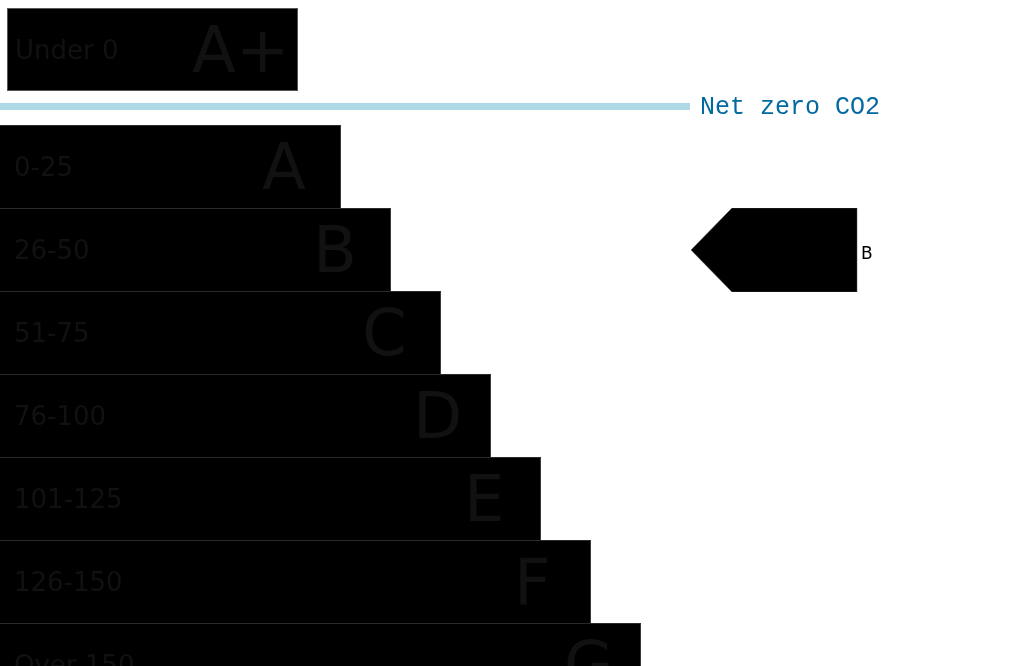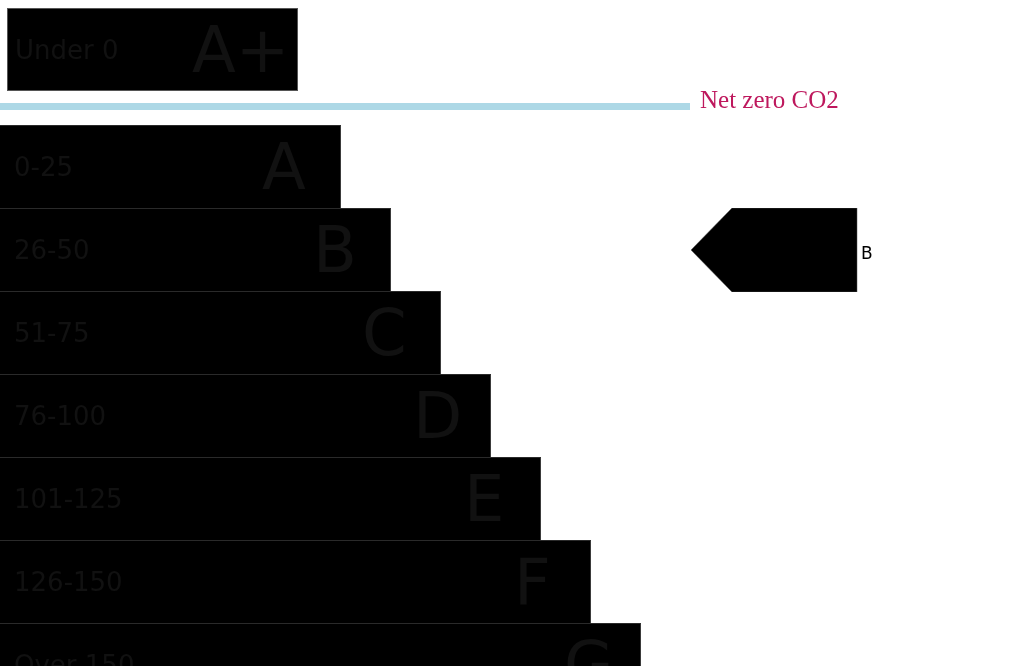--- a/index.html
+++ b/index.html
@@ -4,21 +4,21 @@
 <style>
   html, body { margin:0; padding:0; background:#ffffff; }
   body { width:1024px; height:666px; position:relative; overflow:hidden; font-family:"DejaVu Sans","Liberation Sans",sans-serif; }
   .band { position:absolute; left:0; height:83px; background:#000; box-sizing:border-box; border-top:1px solid #2a2a2a; border-right:1px solid #3a3a3a; }
   .band .range { position:absolute; left:14px; top:50%; transform:translateY(-50%); color:#111111; font-size:26px; }
   .band .letter { position:absolute; top:50%; transform:translateY(-50%); color:#111111; font-size:64px; font-weight:normal; line-height:1; }
   .aplus { position:absolute; left:7px; top:8px; width:291px; height:83px; background:#000; box-sizing:border-box; border:1px solid #555; }
   .aplus .range { position:absolute; left:7px; top:50%; transform:translateY(-50%); color:#111111; font-size:26px; }
   .aplus .letter { position:absolute; left:184px; top:50%; transform:translateY(-50%); color:#111111; font-size:64px; line-height:1; }
   .netzero-line { position:absolute; left:0; top:103px; width:690px; height:7px; background:#add8e6; }
-  .netzero-label { position:absolute; left:700px; top:86px; font-size:25px; color:#be185d; font-family:Liberation Serif, serif; }
+  .netzero-label { position:absolute; left:700px; top:93px; font-size:25px; color:#0369a1; font-family:Liberation Mono, monospace; }
   .pointer { position:absolute; left:691px; top:208px; width:167px; height:84px; }
   .pointer-label { position:absolute; left:861px; top:243px; font-size:17px; color:#000; }
 </style>
 </head>
 <body>
 
 <div class="aplus">
   <span class="range">Under 0</span>
   <span class="letter">A+</span>
 </div>

